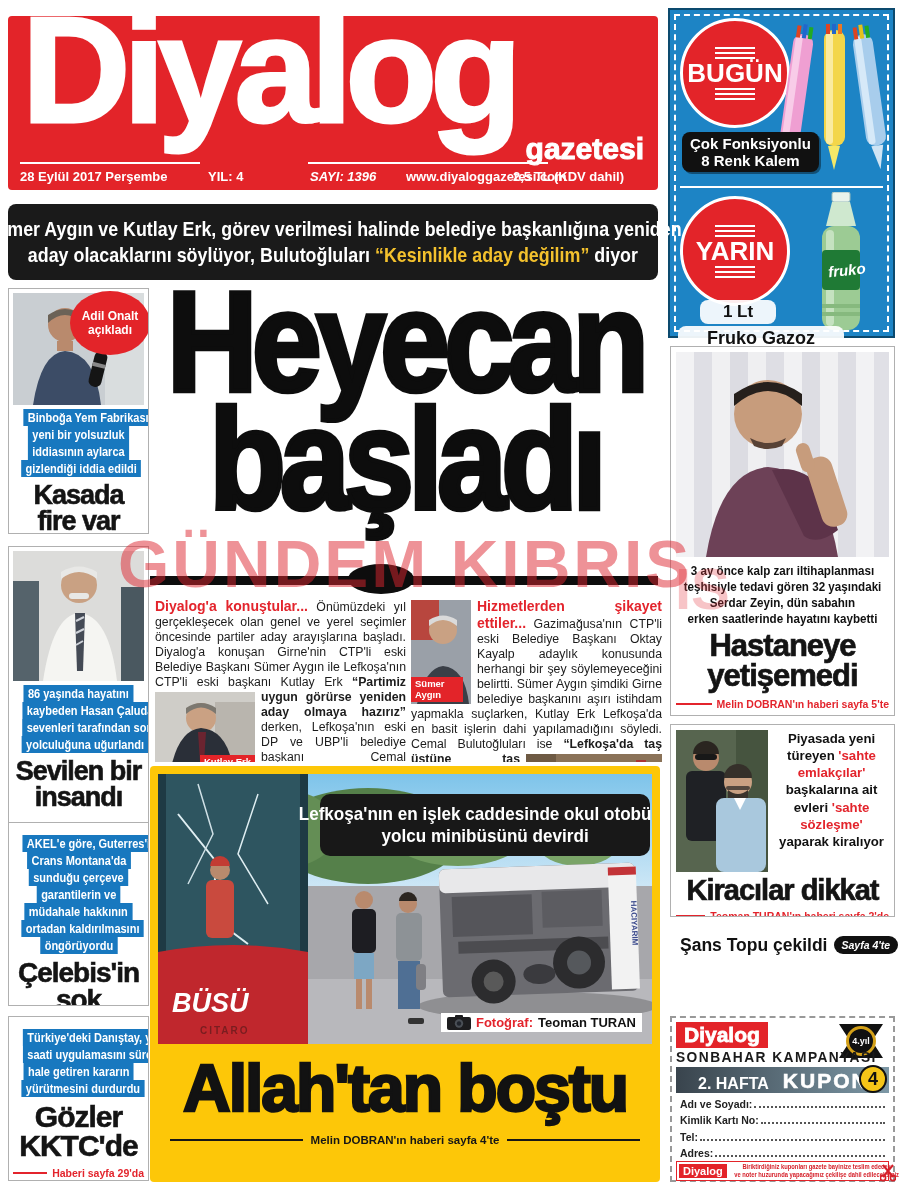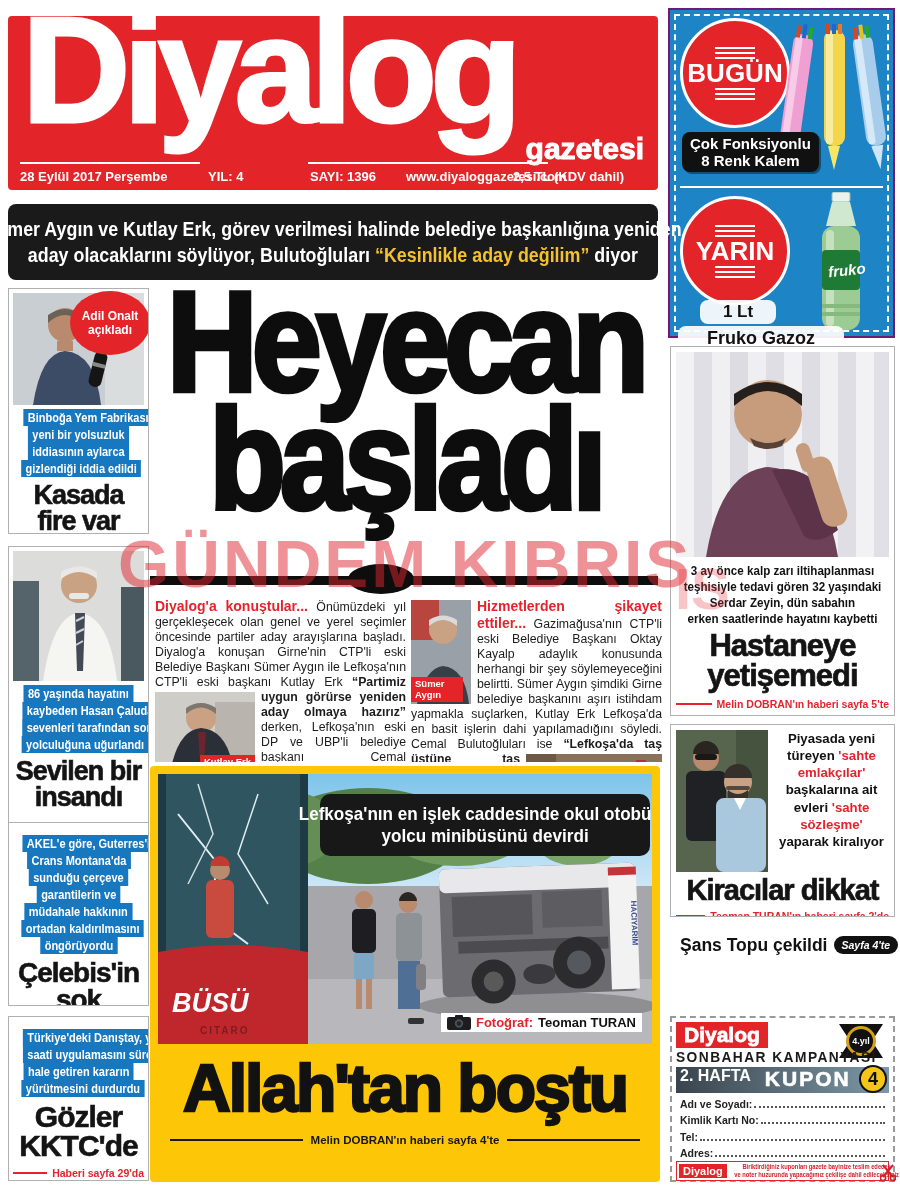--- a/index.html
+++ b/index.html
@@ -10,21 +10,21 @@
   
   #masthead{left:8px;top:16px;width:650px;height:174px;background:#e32429;border-radius:4px;overflow:hidden;}
   #mast-title{position:absolute;left:14px;top:-28px;font-size:150px;font-weight:bold;color:#fff;
               letter-spacing:-7px;-webkit-text-stroke:3px #fff;line-height:1.1;}
   #mast-sub{position:absolute;right:14px;bottom:24px;font-size:30px;font-weight:bold;color:#fff;
             -webkit-text-stroke:1px #fff;letter-spacing:0px;}
   .mast-info{position:absolute;bottom:6px;color:#fff;font-size:13px;font-weight:bold;}
   .mast-line{position:absolute;height:2px;background:#fff;bottom:26px;}
 
   
-  #promo{left:668px;top:8px;width:227px;height:330px;background:#1d84c5;border:2px solid #701a75;box-sizing:border-box;}
+  #promo{left:668px;top:8px;width:227px;height:330px;background:#1d84c5;border:2px solid #0c4a6e;box-sizing:border-box;}
   #promo-inner{position:absolute;inset:4px;border:2px dashed #fff;}
   .promo-circle{position:absolute;width:104px;height:104px;border-radius:50%;background:#e32429;
                 border:3px solid #fff;color:#fff;display:flex;align-items:center;justify-content:center;
                 font-size:26px;font-weight:bold;flex-direction:column;}
   .promo-circle:before,.promo-circle:after{content:"";width:40px;height:2px;background:#fff;margin:4px 0;
                 box-shadow:0 -5px 0 #fff,0 5px 0 #fff;}
   .promo-label{position:absolute;background:#111;color:#fff;font-weight:bold;font-size:15px;
                padding:3px 8px;border-radius:8px;text-align:center;box-shadow:2px 2px 0 rgba(0,0,0,.4);}
   .promo-label2{position:absolute;background:rgba(255,255,255,.92);color:#111;font-weight:bold;font-size:17px;
                padding:2px 8px;border-radius:8px;text-align:center;}
@@ -106,21 +106,21 @@
 
   
   #coupon{left:670px;top:1016px;width:225px;height:166px;border:2px dashed #999;box-sizing:border-box;padding:4px;background:#fff;}
   #cpn-logo{display:inline-block;background:#e32429;color:#fff;font-weight:bold;font-size:21px;padding:1px 8px;
             -webkit-text-stroke:.8px #fff;}
   #cpn-badge{position:absolute;right:6px;top:2px;width:44px;height:34px;}
   #cpn-badge .wing{position:absolute;inset:0;background:#111;clip-path:polygon(0 0,25% 50%,0 100%,100% 100%,75% 50%,100% 0);}
   #cpn-badge .gold{position:absolute;left:7px;top:2px;width:30px;height:30px;border-radius:50%;background:#111;
       border:3px solid #d4a017;color:#fff;font-size:9px;font-weight:bold;display:flex;align-items:center;justify-content:center;box-sizing:border-box;}
   #cpn-campaign{font-size:14.5px;font-weight:bold;letter-spacing:1.5px;color:#1a1a1a;margin-top:1px;white-space:nowrap;transform:scaleX(.95);transform-origin:left;}
-  #cpn-bar{display:flex;align-items:flex-start;height:26px;background:linear-gradient(90deg,#39444d,#7d98a6);margin-top:2px;position:relative;}
+  #cpn-bar{display:flex;align-items:flex-end;height:26px;background:linear-gradient(90deg,#39444d,#7d98a6);margin-top:2px;position:relative;padding-left:18px;}
   #cpn-week{color:#fff;font-weight:bold;font-size:16px;padding-left:4px;white-space:nowrap;}
   #cpn-kupon{color:#fff;font-weight:bold;font-size:21px;letter-spacing:2px;margin-left:14px;-webkit-text-stroke:.6px #fff;}
   #cpn-num{position:absolute;right:2px;top:-2px;width:28px;height:28px;border-radius:50%;background:#f5c518;border:2px solid #111;
       color:#111;font-weight:bold;font-size:18px;display:flex;align-items:center;justify-content:center;box-sizing:border-box;}
   .cpn-field{display:flex;align-items:flex-end;font-size:10.5px;font-weight:bold;color:#222;height:16.5px;padding:0 4px;}
   .cpn-field .dots{flex:1;border-bottom:2px dotted #555;margin-left:2px;margin-bottom:2px;}
   #cpn-footer{display:flex;align-items:center;border:1px solid #e32429;margin-top:2px;padding:1px 2px;position:relative;}
   #cpn-flogo{background:#e32429;color:#fff;font-weight:bold;font-size:11px;padding:1px 4px;}
   #cpn-ftext{flex:1;color:#d5202a;font-size:6.3px;font-weight:bold;line-height:1.25;text-align:center;white-space:nowrap;transform:scaleX(.92);}
 </style>
@@ -129,21 +129,21 @@
 
 <div id="page">
 
   <div class="abs" id="masthead">
     <div id="mast-title">Diyalog</div>
     <div id="mast-sub">gazetesi</div>
     <div class="mast-line" style="left:12px;width:180px;"></div>
     <div class="mast-line" style="left:300px;width:240px;"></div>
     <div class="mast-info" style="left:12px;">28 Eylül 2017 Perşembe</div>
     <div class="mast-info" style="left:200px;">YIL: 4</div>
-    <div class="mast-info" style="left:302px;">SAYI: 1396</div>
+    <div class="mast-info" style="left:302px;font-style:italic;">SAYI: 1396</div>
     <div class="mast-info" style="left:398px;">www.diyaloggazetesi.com</div>
     <div class="mast-info" style="right:34px;margin-left:28px;">2,5 TL (KDV dahil)</div>
   </div>
 
   <div class="abs" id="promo">
     <div id="promo-inner"></div>
     <div class="promo-circle" style="left:10px;top:8px;">
       <span>BUGÜN</span>
     </div>
 

